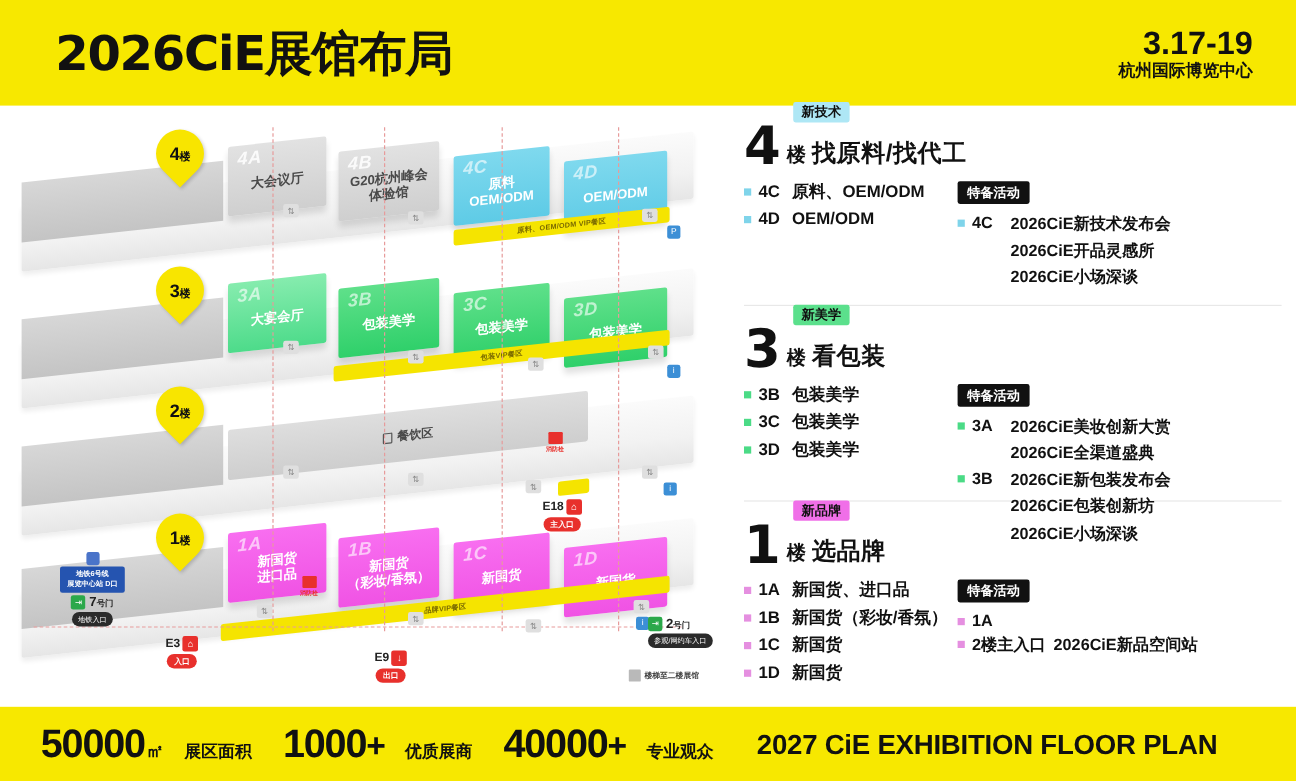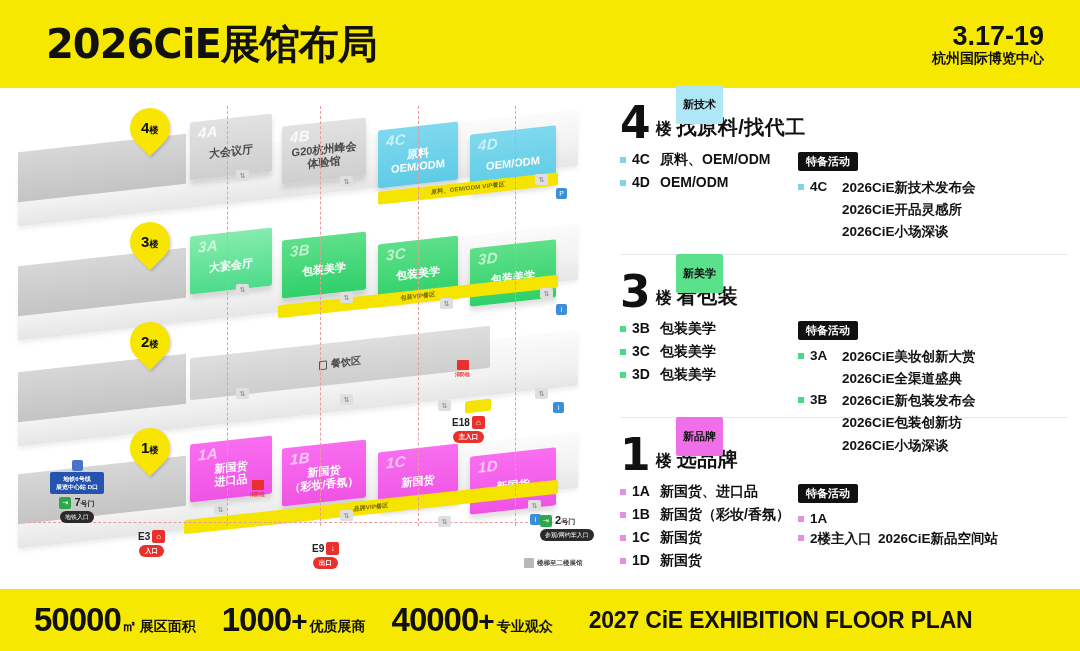--- a/index.html
+++ b/index.html
@@ -28,21 +28,21 @@
 
   
   .footer {
     position: absolute; left: 0; bottom: 0; width: 1080px; height: 62px;
     background: var(--yellow, #F7E800);
     display: flex; align-items: center; padding-left: 34px;
   }
   .stat { display: flex; align-items: baseline; margin-right: 26px; white-space: nowrap; }
   .stat-num { font-size: 33px; font-weight: 700; color: #111; letter-spacing: -1px; }
   .stat-unit { font-size: 15px; font-weight: 700; color: #111; margin-left: 1px; }
-  .stat-label { font-size: 14px; font-weight: 700; color: #111; margin-left: 3px; }
+  .stat-label { font-size: 14px; font-weight: 700; color: #111; margin-left: 17px; }
   .footer-en { font-size: 23px; font-weight: 600; color: #111; letter-spacing: -0.2px; margin-left: 10px; }
 
   
   .map-pane { position: absolute; left: 0; top: 88px; width: 610px; height: 501px; }
   .info-pane { position: absolute; left: 620px; top: 104px; width: 448px; height: 478px; }
 
   
   .floor { position: absolute; left: 0; width: 610px; height: 128px; }
   .slab {
     position: absolute; left: 18px; top: 44px; width: 560px; height: 56px;
@@ -148,23 +148,23 @@
   .hline { position: absolute; height: 0; border-top: 1px dashed #e79b9b; z-index: 2; }
 
   
   .section { position: relative; }
   .sec-divider { height: 1px; background: #e8e8e8; margin: 0; }
   .sec-head { display: flex; align-items: flex-end; gap: 5px; position: relative; }
   .floor-big { font-size: 44px; font-weight: 700; color: #111; line-height: 0.86; font-family: "DejaVu Sans", sans-serif; }
   .floor-unit { font-size: 16px; font-weight: 700; color: #111; padding-bottom: 2px; }
   .floor-theme { font-size: 20px; font-weight: 700; color: #111; padding-bottom: 1px; letter-spacing: 0.5px; }
   .tag {
-    position: absolute; top: -19px; left: 56px;
+    position: absolute; top: -19px; left: 41px;
     font-size: 11px; font-weight: 700; color: #111;
-    padding: 12px 7px; border-radius: 2px; white-space: nowrap;
+    padding: 1px 7px; border-radius: 2px; white-space: nowrap;
   }
   .cols { display: flex; margin-top: 9px; }
   .col-left { width: 178px; }
   .col-right { flex: 1; position: relative; }
   .li { display: flex; align-items: flex-start; gap: 6px; margin-bottom: 5px; }
   .bullet { width: 6px; height: 6px; margin-top: 6px; flex: none; }
   .li-code { font-size: 14px; font-weight: 600; color: #111; min-width: 22px; }
   .li-text { font-size: 14px; font-weight: 600; color: #111; }
   .act-badge {
     display: inline-block; background: #111; color: #fff;

